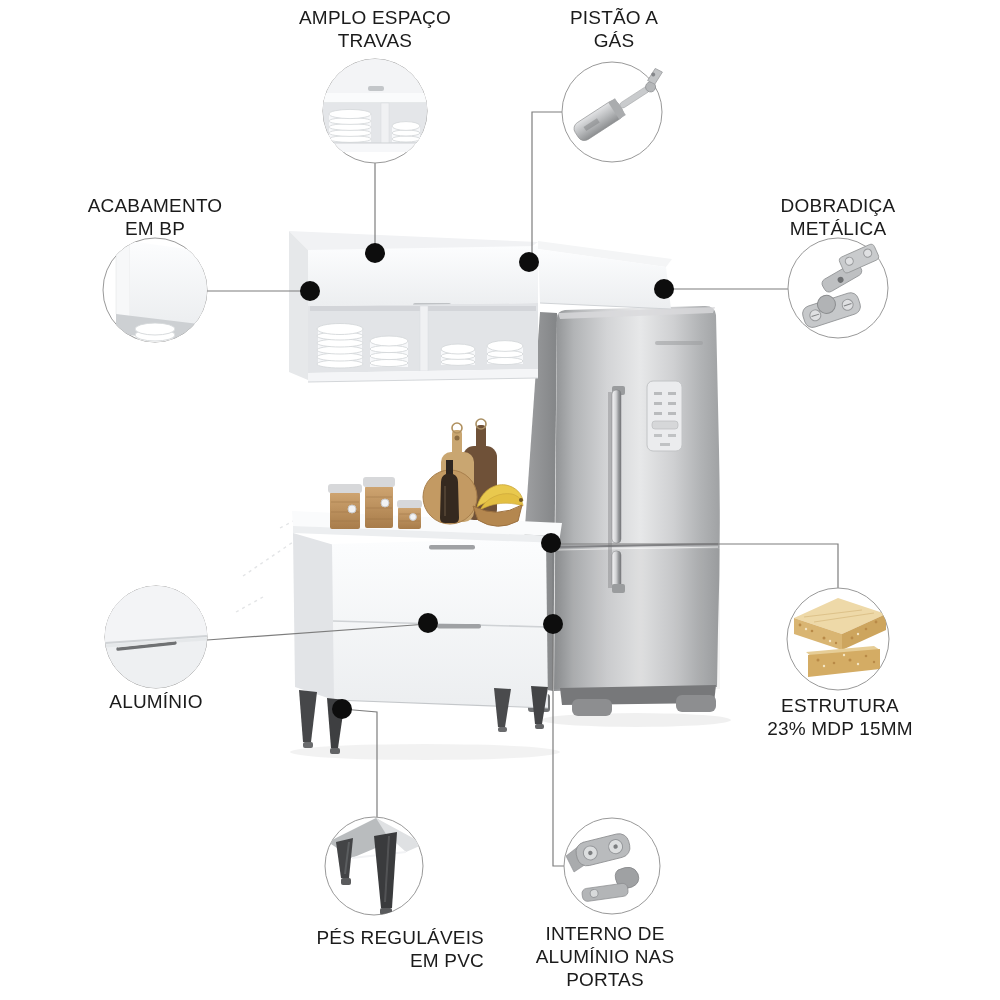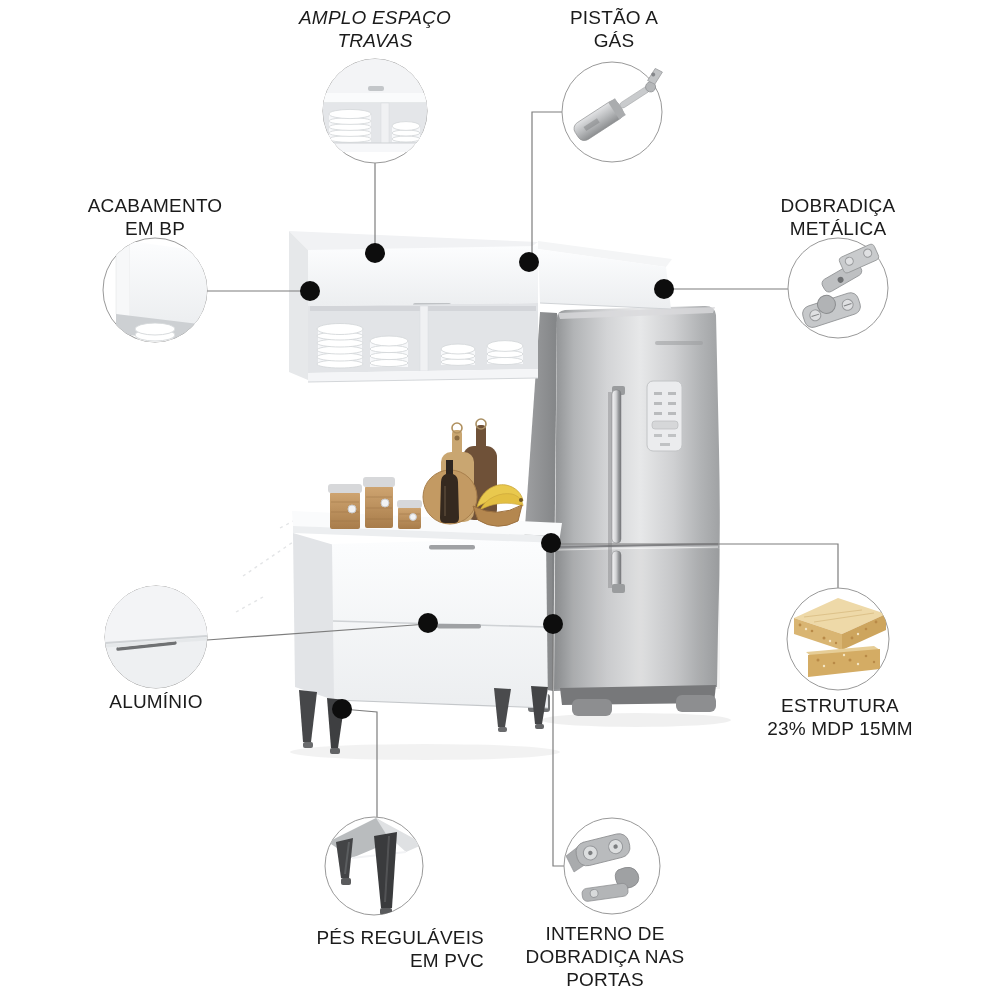--- a/index.html
+++ b/index.html
@@ -397,21 +397,21 @@
       </g>
       <path d="M618,870 q15,-7 20,4 q3,9 -6,13 q-11,4 -15,-4 q-4,-9 1,-13 Z" fill="#9fa1a3" stroke="#808284" stroke-width=".8"></path>
       <g transform="rotate(-8 604 892)">
         <rect x="582" y="886" width="46" height="13" rx="5" fill="#b3b5b7" stroke="#8a8c8e" stroke-width=".7"></rect>
         <circle cx="594" cy="892" r="4" fill="#d8dadb" stroke="#95979a"></circle>
       </g>
     </g>
   </g>
 </svg>
 
-<div class="callout" style="left:270px;top:6px;width:210px;font-style:italic;">
+<div class="callout" style="left:270px;top:6px;width:210px;">
   <span>AMPLO ESPAÇO</span>
   <span>TRAVAS</span>
 </div>
 <div class="callout" style="left:55px;top:194px;width:200px;">
   <span>ACABAMENTO</span>
   <span>EM BP</span>
 </div>
 <div class="callout" style="left:534px;top:6px;width:160px;">
   <span>PISTÃO A</span>
   <span>GÁS</span>
@@ -426,17 +426,17 @@
 <div class="callout" style="left:730px;top:694px;width:220px;">
   <span>ESTRUTURA</span>
   <span>23% MDP 15MM</span>
 </div>
 <div class="callout" style="left:264px;top:926px;width:220px;text-align:right;">
   <span>PÉS REGULÁVEIS</span>
   <span>EM PVC</span>
 </div>
 <div class="callout" style="left:495px;top:922px;width:220px;">
   <span>INTERNO DE</span>
-  <span>DOBRADIÇA NAS</span>
+  <span>ALUMÍNIO NAS</span>
   <span>PORTAS</span>
 </div>
 
 </div>
 
 </body></html>

